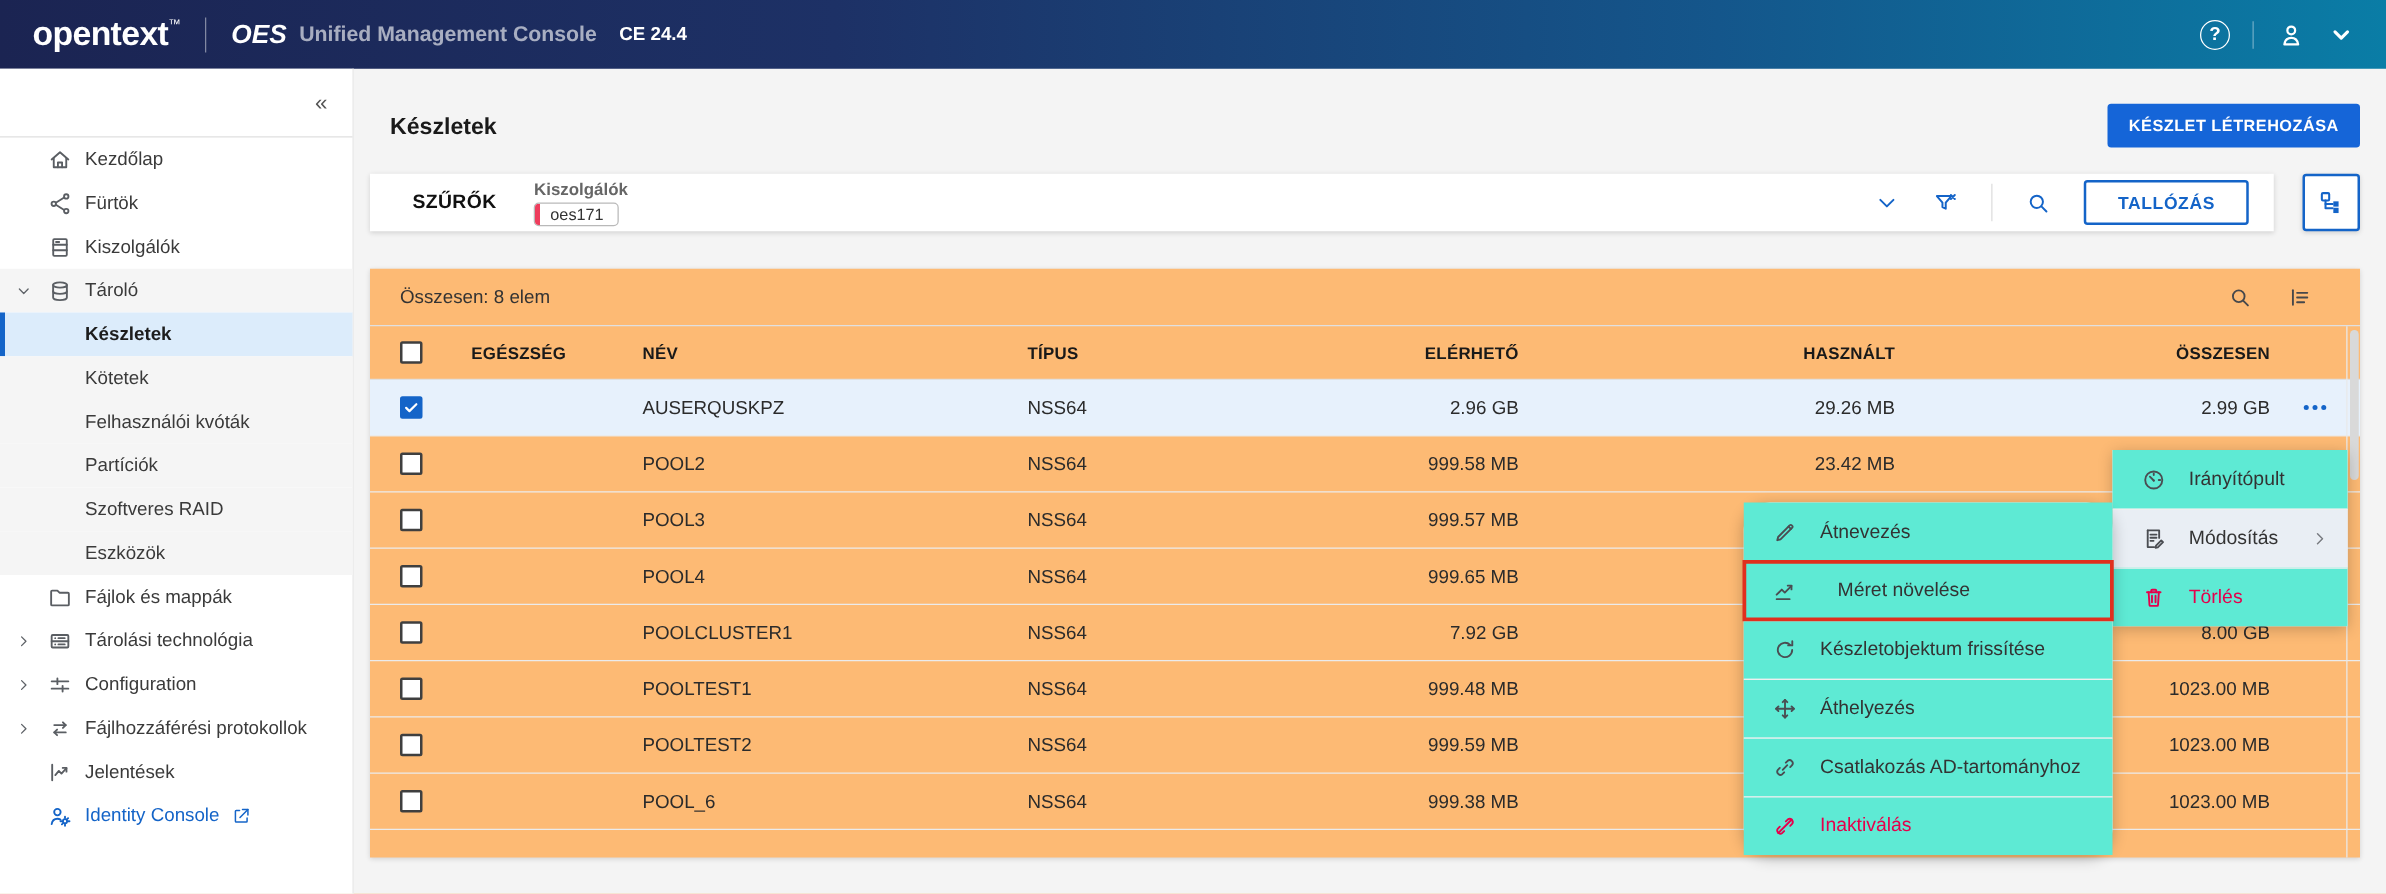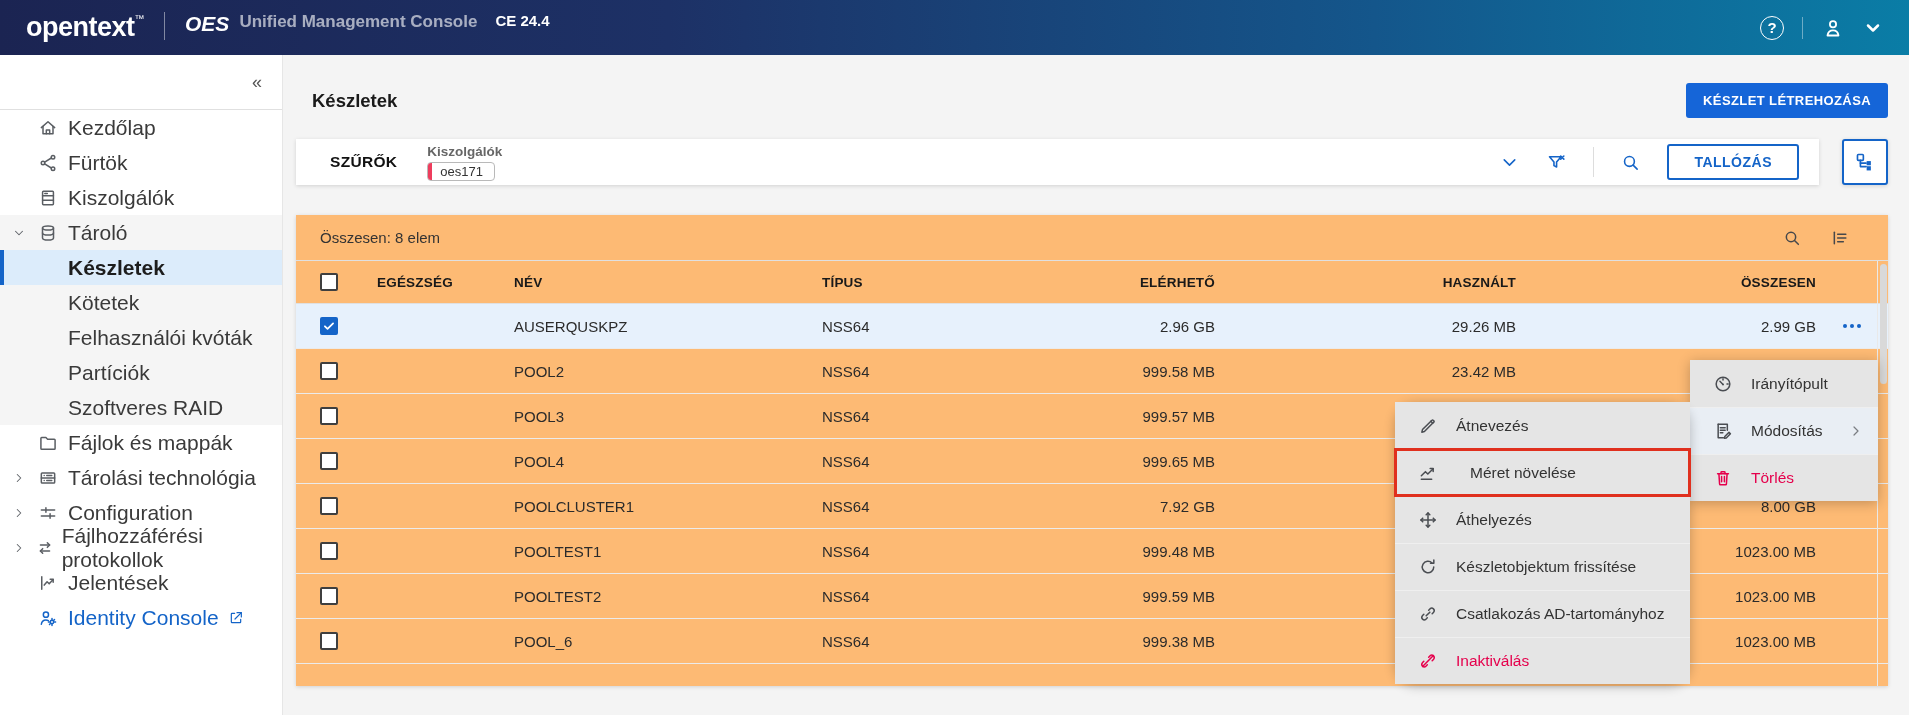--- a/index.html
+++ b/index.html
@@ -13,41 +13,41 @@
     --side-sel:#dcecfb;
   }
   *{box-sizing:border-box;margin:0;padding:0;}
   html,body{width:1909px;height:715px;overflow:hidden;}
   body{font-family:"Liberation Sans",sans-serif;background:#f4f4f4;color:var(--text);}
   .page{position:relative;width:1909px;height:715px;overflow:hidden;}
 
   
   .topbar{height:55px;display:flex;align-items:center;padding:0 26px;
     background:linear-gradient(90deg,#1b2452 0%,#1d3166 35%,#14568b 72%,#0a7da6 100%);}
-  .brand{display:flex;align-items:flex-start;}
+  .brand{display:flex;align-items:center;}
   .logo{color:#fff;font-weight:bold;font-size:27px;letter-spacing:-0.5px;}
   .logo sup{font-size:10px;vertical-align:14px;font-weight:normal;}
   .vline{width:1px;height:28px;background:rgba(255,255,255,.45);margin:0 20px;}
   .prod{color:#fff;font-weight:bold;font-size:21px;margin-right:10px;font-style:italic;}
   .prod-suffix{color:rgba(255,255,255,.62);font-weight:bold;font-size:17px;}
   .ver{color:#fff;font-weight:bold;font-size:15px;margin-left:18px;}
   .top-actions{margin-left:auto;display:flex;align-items:center;gap:18px;color:#fff;}
   .qmark{width:24px;height:24px;border:1.6px solid #fff;border-radius:50%;
     display:flex;align-items:center;justify-content:center;font-size:15px;font-weight:bold;}
   .tdiv{width:1px;height:22px;background:rgba(255,255,255,.4);}
   .ticon svg{width:24px;height:24px;display:block;}
   .tchev svg{width:20px;height:20px;display:block;stroke-width:3;}
 
   
   .shell{display:flex;height:660px;}
   .sidebar{width:283px;background:#fff;border-right:1px solid #e6e6e6;flex-shrink:0;}
   .collapse-bar{height:55px;display:flex;align-items:center;justify-content:flex-end;
     padding-right:20px;border-bottom:1px solid #e0e0e0;color:#555;font-size:18px;}
   .side-item{display:flex;align-items:center;height:35px;padding-left:12px;
-    font-size:21px;color:#3a3a3a;cursor:pointer;}
+    font-size:15px;color:#3a3a3a;cursor:pointer;}
   .side-item .chev{width:26px;display:flex;align-items:center;color:#5f6368;}
   .side-item .chev svg{width:14px;height:14px;}
   .side-item .s-icon{width:30px;display:flex;align-items:center;color:#5a5e63;}
   .side-item .s-icon svg{width:20px;height:20px;}
   .side-item.group{background:#f5f5f5;}
   .side-item.child{padding-left:68px;}
   .side-item.selected{background:var(--side-sel);border-left:4px solid var(--accent);
     padding-left:64px;font-weight:bold;color:#1d1d1d;}
   .side-item.link,.side-item.link .s-icon{color:var(--accent);}
   .ext-icon{margin-left:9px;display:flex;color:#6b7075;}
@@ -104,21 +104,21 @@
   .cb.checked svg{width:14px;height:14px;stroke-width:3;}
   .health-dot{width:14px;height:14px;border-radius:50%;background:var(--green);margin-left:48px;}
   .dots{color:var(--accent);justify-self:end;cursor:pointer;}
   .dots svg{width:24px;height:24px;display:block;}
   .scroll-gutter{position:absolute;top:46px;right:0;bottom:0;width:11px;border-left:1px solid #e9e9e9;}
   .scroll-thumb{width:7px;margin:3px auto 0;height:120px;background:#d9d9d9;border-radius:4px;}
 
   
   .menu{position:absolute;background:#fff;box-shadow:0 2px 12px rgba(0,0,0,.24);z-index:50;}
   .menu-item{display:flex;align-items:center;height:47px;padding:0 14px 0 23px;
-    font-size:15.5px;color:#333;cursor:pointer;background:#e5e5e5;}
+    font-size:15.5px;color:#333;cursor:pointer;background:#5eead4;}
   .menu-item + .menu-item{border-top:1px solid #efefef;}
   .menu-item .m-icon{width:38px;display:flex;align-items:center;color:#4a4d52;}
   .menu-item .m-icon svg{width:20px;height:20px;}
   .menu-item.highlighted{background:#e9eef4;}
   .menu-item.danger,.menu-item.danger .m-icon{color:var(--danger);}
   .menu-item .sub-chev{margin-left:auto;color:#7a7d82;display:flex;}
   .menu-item .sub-chev svg{width:16px;height:16px;}
   .menu-item.annotated{outline:3px solid var(--annot);outline-offset:-2px;position:relative;z-index:2;gap:14px;}
   #context-menu{left:1690px;top:360px;width:188px;}
   #sub-menu{left:1395px;top:402px;width:295px;border-radius:21px;}
@@ -215,20 +215,23 @@
             <span class="s-label">Kötetek</span>
           </div>
           <div class="side-item child group">
             <span class="s-label">Felhasználói kvóták</span>
           </div>
           <div class="side-item child group">
             <span class="s-label">Partíciók</span>
           </div>
           <div class="side-item child group">
             <span class="s-label">Szoftveres RAID</span>
+          </div>
+          <div class="side-item child group">
+            <span class="s-label">Eszközök</span>
           </div>
           <div class="side-item">
             <span class="chev"></span>
             <span class="s-icon">
               <svg viewBox="0 0 24 24" fill="none" stroke="currentColor" stroke-width="1.8" stroke-linecap="round" stroke-linejoin="round">
                 <path d="M3.5 6.3c0-.5.4-.9.9-.9h5.1l2 2h8.1c.5 0 .9.4.9.9v10.4c0 .5-.4.9-.9.9H4.4c-.5 0-.9-.4-.9-.9z"></path>
               </svg>
             </span>
             <span class="s-label">Fájlok és mappák</span>
           </div>
@@ -547,34 +550,34 @@
             <path d="M4 15.3l4.9-4.9 2.9 2.9 6.4-6.4"></path>
             <path d="M14.6 6.6h3.6v3.6"></path>
             <path d="M4 19.6h12.4"></path>
           </svg>
         </span>
         <span>Méret növelése</span>
       </div>
       <div class="menu-item">
         <span class="m-icon">
           <svg viewBox="0 0 24 24" fill="none" stroke="currentColor" stroke-width="1.8" stroke-linecap="round" stroke-linejoin="round">
+            <path d="M18.9 12a6.9 6.9 0 11-2-4.9"></path>
+            <path d="M19 3.6v4h-4"></path>
+          </svg>
+        </span>
+        <span>Készletobjektum frissítése</span>
+      </div>
+      <div class="menu-item">
+        <span class="m-icon">
+          <svg viewBox="0 0 24 24" fill="none" stroke="currentColor" stroke-width="1.8" stroke-linecap="round" stroke-linejoin="round">
             <path d="M12 3.5v17M3.5 12h17"></path>
             <path d="M12 3.5 9.8 5.7M12 3.5l2.2 2.2M12 20.5l-2.2-2.2M12 20.5l2.2-2.2M3.5 12l2.2-2.2M3.5 12l2.2 2.2M20.5 12l-2.2-2.2M20.5 12l-2.2 2.2"></path>
           </svg>
         </span>
         <span>Áthelyezés</span>
-      </div>
-      <div class="menu-item">
-        <span class="m-icon">
-          <svg viewBox="0 0 24 24" fill="none" stroke="currentColor" stroke-width="1.8" stroke-linecap="round" stroke-linejoin="round">
-            <path d="M18.9 12a6.9 6.9 0 11-2-4.9"></path>
-            <path d="M19 3.6v4h-4"></path>
-          </svg>
-        </span>
-        <span>Készletobjektum frissítése</span>
       </div>
       <div class="menu-item">
         <span class="m-icon">
           <svg viewBox="0 0 24 24" fill="none" stroke="currentColor" stroke-width="1.8" stroke-linecap="round" stroke-linejoin="round">
             <path d="M9.8 14.2l4.4-4.4"></path>
             <path d="M11.2 16.6l-1.8 1.8a3 3 0 01-4.2-4.2l1.8-1.8"></path>
             <path d="M12.8 7.4l1.8-1.8a3 3 0 014.2 4.2L17 11.6"></path>
           </svg>
         </span>
         <span>Csatlakozás AD-tartományhoz</span>

